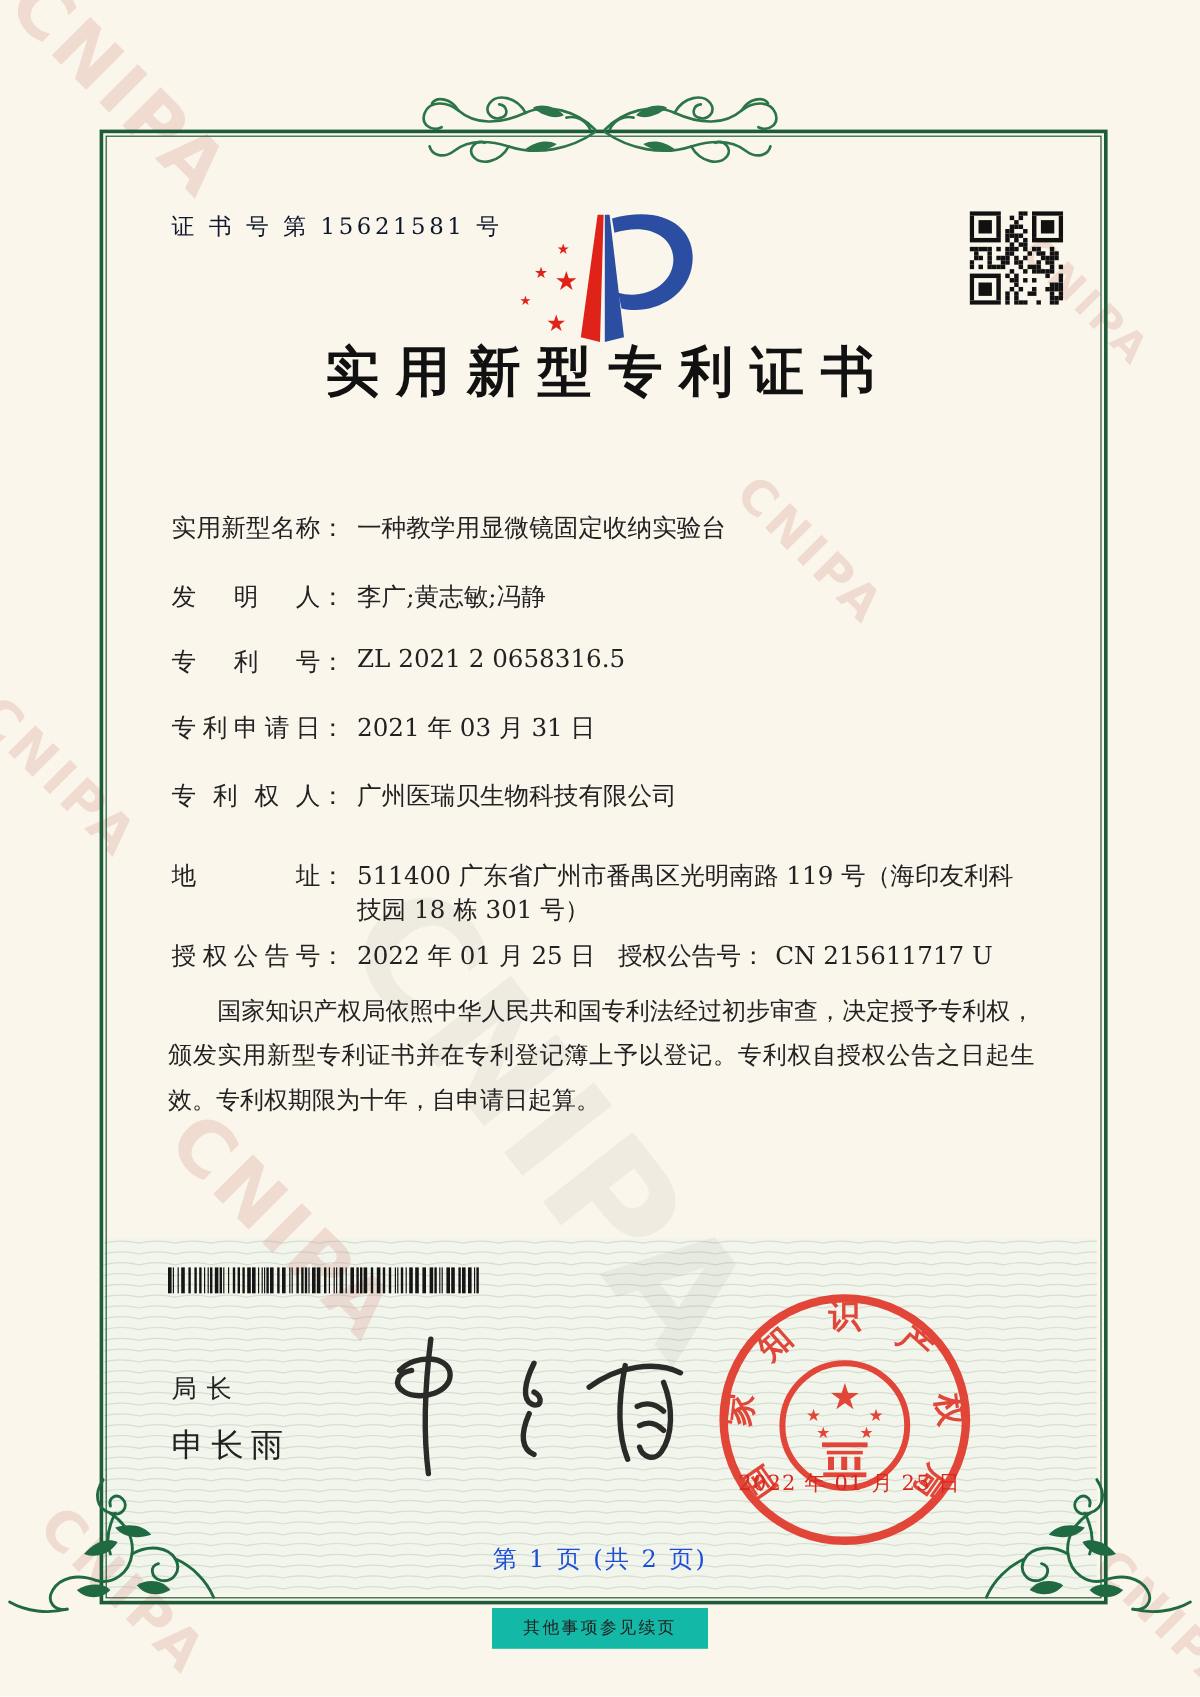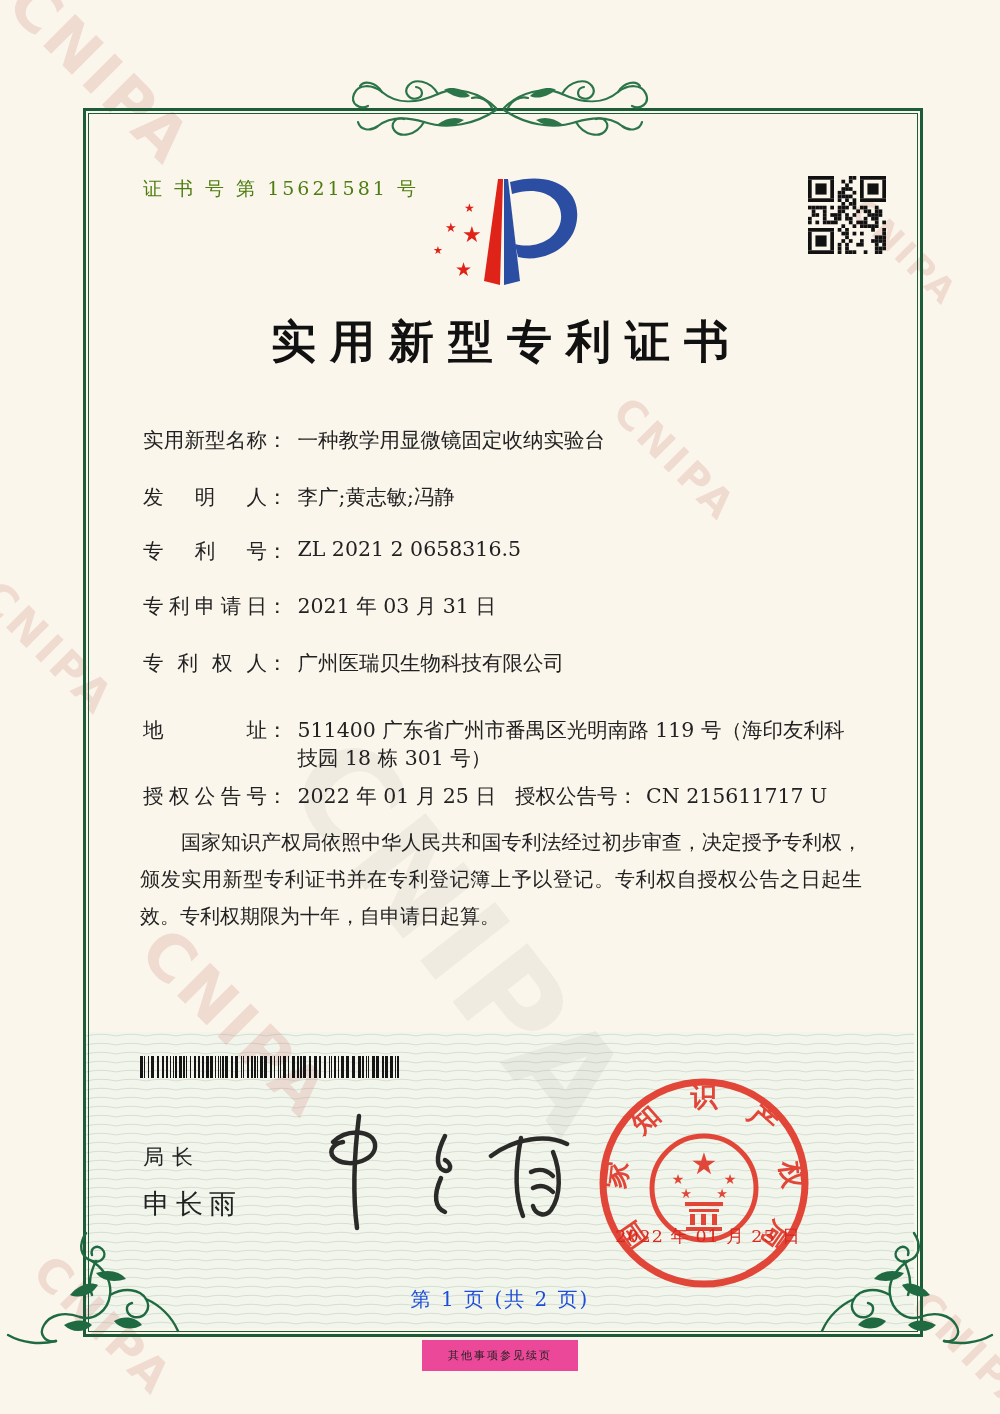--- a/index.html
+++ b/index.html
@@ -10,24 +10,24 @@
   .wm{position:absolute;font-family:"DejaVu Sans","Liberation Sans",sans-serif;font-weight:bold;
       color:rgba(214,156,146,0.30);transform:rotate(45deg);letter-spacing:4px;z-index:1;white-space:nowrap;}
   .wm-grey{color:rgba(140,140,128,0.10);}
   
   .waveband{left:86px;top:1032px;width:828px;height:296px;z-index:0;}
   
   .frame{left:83px;top:108px;width:834px;height:1223px;border:3px solid #1d5c39;z-index:2;pointer-events:none;}
   .frame-inner{position:absolute;inset:2px;border:1px solid #1d5c39;}
   .orn{z-index:3;pointer-events:none;}
   
-  .certno{left:143px;top:176px;font-size:19px;letter-spacing:3px;color:#4d7c0f;z-index:4;}
+  .certno{left:143px;top:176px;font-size:19px;letter-spacing:3px;color:#0f172a;z-index:4;}
   .logo{left:417px;top:164px;z-index:4;}
   .qr{left:808px;top:176px;z-index:4;}
-  .title{left:0;right:0;top:312px;text-align:center;font-size:45px;font-weight:bold;
+  .title{left:0;right:0;top:280px;text-align:center;font-size:45px;font-weight:bold;
          letter-spacing:14px;text-indent:14px;color:#111;z-index:4;}
   
   .frow{position:absolute;left:143px;font-size:20.5px;z-index:4;white-space:nowrap;}
   .flabel{display:inline-block;width:124px;text-align:justify;text-align-last:justify;vertical-align:top;}
   .fcolon{display:inline-block;vertical-align:top;}
   .fvalue{display:inline-block;margin-left:10px;vertical-align:top;white-space:pre-line;}
   .grant2{position:absolute;left:372px;top:0;}
   
   .bodytext{left:140px;top:824px;width:722px;font-size:20px;line-height:37px;text-align:justify;z-index:4;}
   .bodytext p{margin:0;text-indent:2.05em;}
@@ -38,22 +38,22 @@
                   font-family:"DejaVu Sans","Liberation Sans",sans-serif;}
   .director-name{left:143px;top:1186px;font-size:27px;letter-spacing:6px;z-index:4;
                  font-family:"DejaVu Sans","Liberation Sans",sans-serif;}
   .signature{left:295px;top:1108px;z-index:4;}
   
   .seal{left:593px;top:1072px;z-index:5;}
   .seal-date{left:613px;top:1224px;width:190px;text-align:center;font-size:17.5px;
              color:#d8281e;letter-spacing:1px;z-index:6;}
   
   .pageno{left:0;right:0;top:1286px;text-align:center;font-size:20px;letter-spacing:2px;z-index:4;color:#1d4ed8;}
-  .footnote{left:50%;top:1340px;transform:translateX(-50%);background:#ec4899;
-            padding:8px 26px;font-size:11px;letter-spacing:2px;z-index:6;color:#222;}
+  .footnote{left:50%;top:1340px;transform:translateX(-50%);background:#14b8a6;
+            padding:8px 26px;font-size:14px;letter-spacing:2px;z-index:6;color:#222;}
 </style>
 </head>
 <body>
 
 <div class="page">
 
   <div class="wm" style="left:-14px;top:36px;font-size:62px;">CNIPA</div>
   <div class="wm" style="left:838px;top:232px;font-size:34px;">CNIPA</div>
   <div class="wm" style="left:598px;top:436px;font-size:40px;">CNIPA</div>
   <div class="wm" style="left:-36px;top:622px;font-size:44px;">CNIPA</div>

